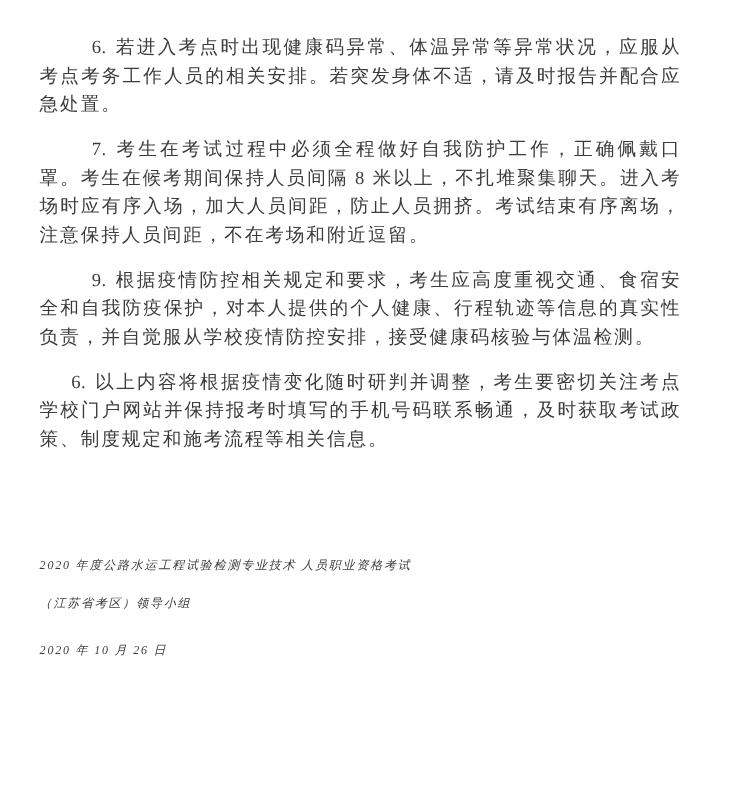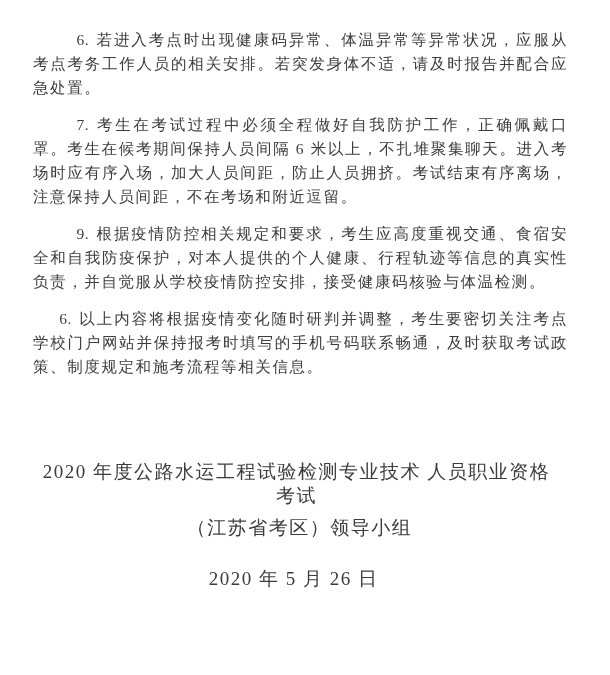--- a/index.html
+++ b/index.html
@@ -19,43 +19,44 @@
     font-size: 15.5px;
     line-height: 24px;
     letter-spacing: 1.6px;
     text-align: justify;
     text-indent: 2.8em;
   }
   .para.num-two { text-indent: 1.7em; }
   .num { margin-right: 7px; letter-spacing: 0.5px; }
   .signature {
     margin-top: 81px;
-    font-size: 19px;
+    font-size: 10px;
     line-height: 24px;
     letter-spacing: 1.5px;
-    text-align: center;
+    text-align: left;
+    font-style: italic;
   }
   .sig-line { margin: 0; }
   .sig-title { padding-right: 8px; margin-bottom: 8px; }
-  .sig-group { padding-right: 2px; margin-bottom: 27px; }
+  .sig-group { padding-right: 2px; margin-bottom: 15px; }
   .sig-date  { padding-right: 14px; }
 </style>
 </head>
 <body>
 
 <div class="page">
 
   <p class="para"><span class="num">6.</span><span>若进入考点时出现健康码异常、体温异常等异常状况，应服从考点考务工作人员的相关安排。若突发身体不适，请及时报告并配合应急处置。</span></p>
 
-  <p class="para"><span class="num">7.</span><span>考生在考试过程中必须全程做好自我防护工作，正确佩戴口罩。考生在候考期间保持人员间隔 6 米以上，不扎堆聚集聊天。进入考场时应有序入场，加大人员间距，防止人员拥挤。考试结束有序离场，注意保持人员间距，不在考场和附近逗留。</span></p>
+  <p class="para"><span class="num">7.</span><span>考生在考试过程中必须全程做好自我防护工作，正确佩戴口罩。考生在候考期间保持人员间隔 8 米以上，不扎堆聚集聊天。进入考场时应有序入场，加大人员间距，防止人员拥挤。考试结束有序离场，注意保持人员间距，不在考场和附近逗留。</span></p>
 
 
   <p class="para"><span class="num">9.</span><span>根据疫情防控相关规定和要求，考生应高度重视交通、食宿安全和自我防疫保护，对本人提供的个人健康、行程轨迹等信息的真实性负责，并自觉服从学校疫情防控安排，接受健康码核验与体温检测。</span></p>
 
   <p class="para num-two"><span class="num">6.</span><span>以上内容将根据疫情变化随时研判并调整，考生要密切关注考点学校门户网站并保持报考时填写的手机号码联系畅通，及时获取考试政策、制度规定和施考流程等相关信息。</span></p>
 
   <div class="signature">
     <p class="sig-line sig-title">2020 年度公路水运工程试验检测专业技术 人员职业资格考试</p>
     <p class="sig-line sig-group">（江苏省考区）领导小组</p>
-    <p class="sig-line sig-date">2020 年 5 月 26 日</p>
+    <p class="sig-line sig-date">2020 年 10 月 26 日</p>
   </div>
 
 </div>
 
 </body></html>

